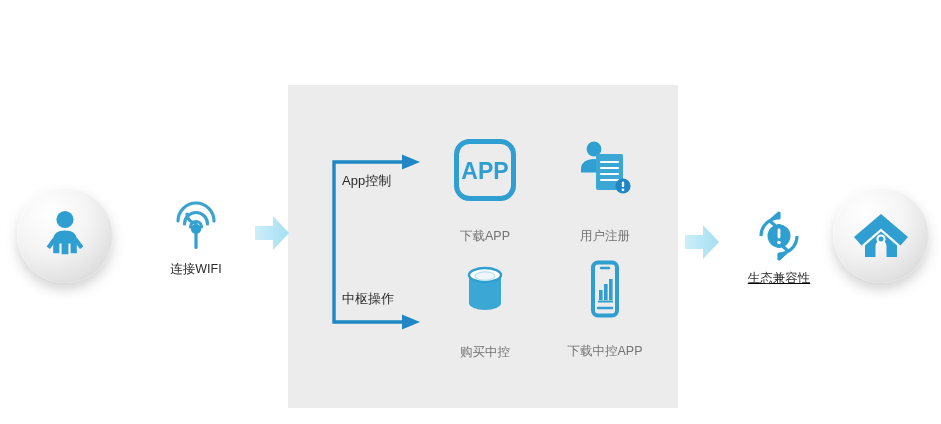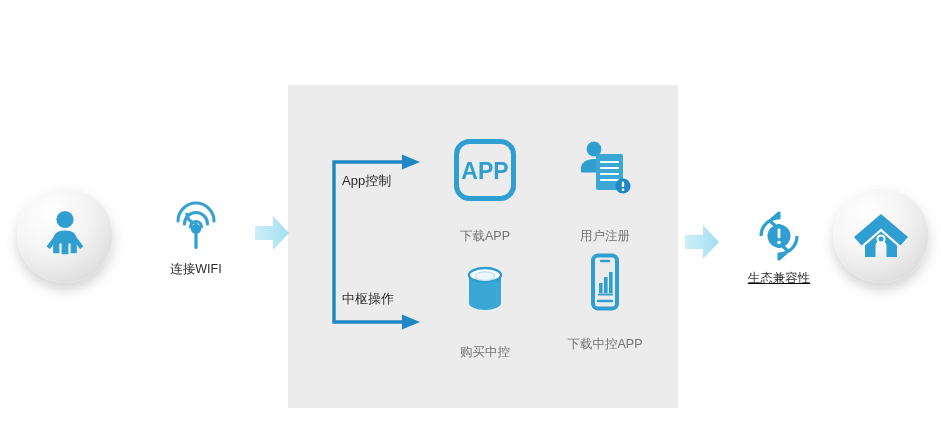--- a/index.html
+++ b/index.html
@@ -61,21 +61,21 @@
   }
 
   #node-wifi { left: 152px; top: 193px; width: 88px; text-align: right; }
   #node-eco  { left: 724px; top: 208px; width: 110px; text-decoration: underline; }
 
   
   .box-node { position: absolute; display:flex; flex-direction:column; align-items:center;gap:8px; }
   #node-app      { left: 438px; top: 137px; width: 94px; }
   #node-reg      { left: 558px; top: 137px; width: 94px; }
   #node-hub      { left: 438px; top: 261px; width: 94px; }
-  #node-hubapp   { left: 546px; top: 253px; width: 118px; align-items: center; }
+  #node-hubapp   { left: 546px; top: 260px; width: 118px; align-items: center; }
   .box-node .cap {
     margin-top: 17px;
     font-size: 12.5px;
     color: #737373;
     white-space: nowrap;
   }
 
   
   .big-arrow { position: absolute; }
   #arrow-left  { left: 255px; top: 215px; }

